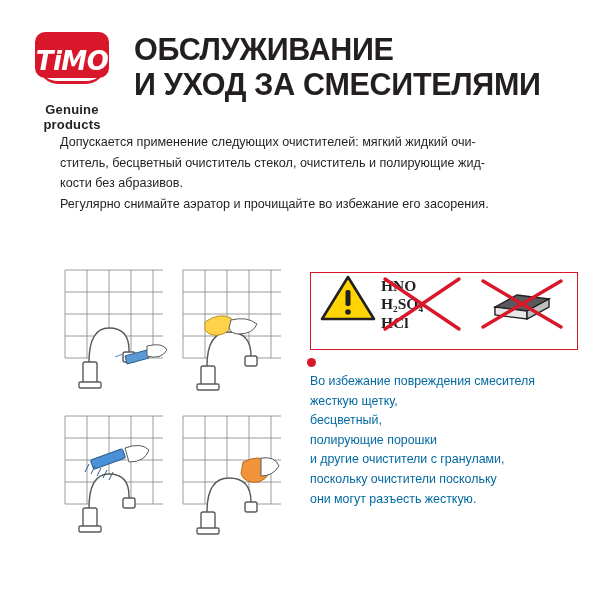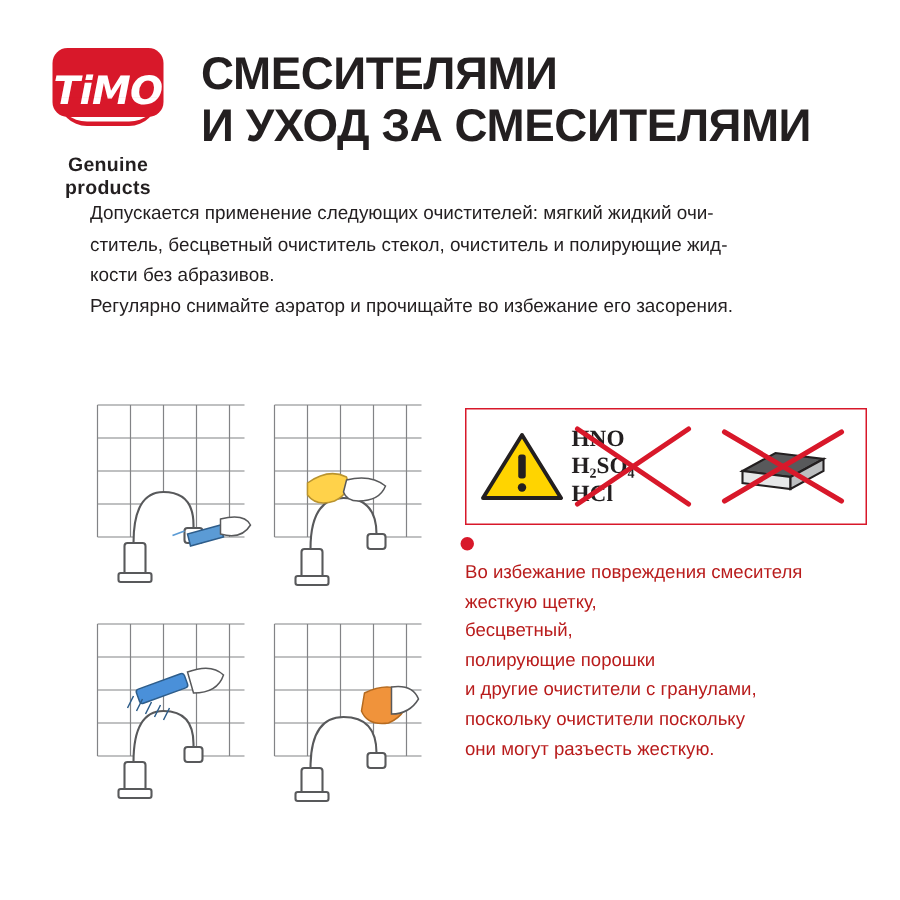--- a/index.html
+++ b/index.html
@@ -121,21 +121,21 @@
     left: 310px;
     top: 272px;
     width: 268px;
     height: 78px;
     border: 1.6px solid #d8182a;
     box-sizing: border-box;
     background: #ffffff;
   }
   .warn-inner {
     display: flex;
-    align-items: center;
+    align-items: flex-start;
     height: 100%;
     padding: 0 6px;
   }
   .warn-tri {
     flex: 0 0 62px;
     display: flex;
     align-items: center;
     justify-content: center;
   }
   .warn-chem {
@@ -174,39 +174,39 @@
     border-radius: 50%;
     background: #d8182a;
   }
   .warn-text {
     position: absolute;
     left: 310px;
     top: 372px;
     width: 272px;
     font-size: 12.4px;
     line-height: 1.58;
-    color: #b91c1c;
+    color: #0369a1;
   }
   .warn-text p { margin: 0; }
 </style>
 </head>
 <body>
 
 <div class="page">
 
   <div class="header">
     <div class="logo-block">
       <div class="logo-box">
         <div class="logo-text">TiMO</div>
         <div class="logo-swoosh"></div>
       </div>
       <div class="logo-tagline">Genuine products</div>
     </div>
     <div class="title-block">
-      <div class="title-line">СМЕСИТЕЛЯМИ</div>
+      <div class="title-line">ОБСЛУЖИВАНИЕ</div>
       <div class="title-line">И УХОД ЗА СМЕСИТЕЛЯМИ</div>
     </div>
   </div>
 
   <div class="intro">
     <p>Допускается применение следующих очистителей: мягкий жидкий очи-</p>
     <p>ститель, бесцветный очиститель стекол, очиститель и полирующие жид-</p>
     <p>кости без абразивов.</p>
     <p>Регулярно снимайте аэратор и прочищайте во избежание его засорения.</p>
   </div>

